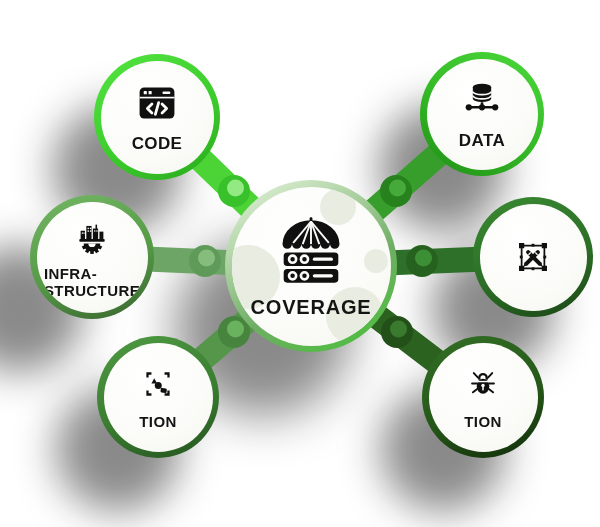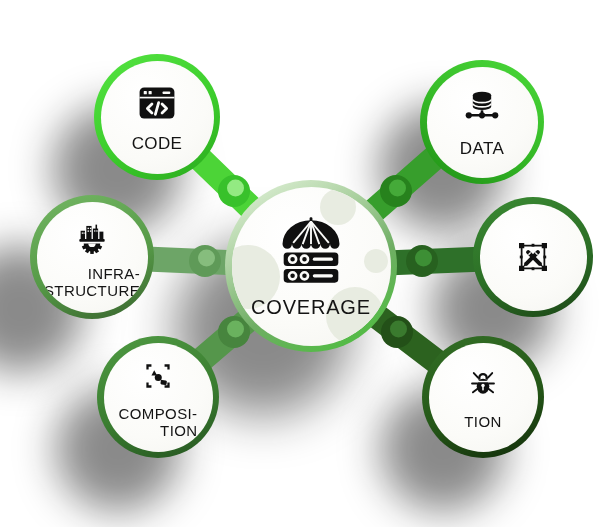--- a/index.html
+++ b/index.html
@@ -20,21 +20,21 @@
   }
   .face{
     width:calc(100% - 13px);height:calc(100% - 13px);
     border-radius:50%;
     background:radial-gradient(circle at 38% 30%, #ffffff 0%, #fbfbf8 60%, #f4f4f0 100%);
     display:flex;flex-direction:column;align-items:center;justify-content:center;
     gap:9px;position:relative;overflow:hidden;
   }
   .face > *{position:relative;z-index:1;}
   .label{
-    font-weight:normal;color:#141414;text-align:right;
+    font-weight:bold;color:#141414;text-align:left;
     font-size:17px;letter-spacing:0.4px;line-height:1.12;
   }
   .label.two-line{font-size:15px;}
   .label span{display:block;}
   .center-label{font-size:20px;letter-spacing:0.8px;}
   .ring-code{background:linear-gradient(150deg,#55e442 0%,#3ccd2c 55%,#2aa91d 100%);}
   .ring-data{background:linear-gradient(210deg,#4bd93a 0%,#34b826 55%,#1f8f15 100%);}
   .ring-infra{background:linear-gradient(160deg,#74b764 0%,#569a47 55%,#38642e 100%);}
   .ring-design{background:linear-gradient(160deg,#3a8a33 0%,#2c6f26 55%,#1b4516 100%);}
   .ring-composition{background:linear-gradient(160deg,#4f9a43 0%,#3a7d30 55%,#255420 100%);}
@@ -100,21 +100,21 @@
         <path d="M18.5 25 L13.5 30 L18.5 35" stroke="#fbfbf9" stroke-width="3" fill="none" stroke-linecap="round" stroke-linejoin="round"></path>
         <path d="M29.5 25 L34.5 30 L29.5 35" stroke="#fbfbf9" stroke-width="3" fill="none" stroke-linecap="round" stroke-linejoin="round"></path>
         <line x1="25.8" y1="23.5" x2="22.2" y2="36.5" stroke="#fbfbf9" stroke-width="3" stroke-linecap="round"></line>
       </svg>
       <div class="label">
           <span>CODE</span>
         </div>
     </div>
   </div>
 
-  <div class="node ring-data" style="left:420px;top:60px;width:124px;height:124px;">
+  <div class="node ring-data" style="left:420px;top:52px;width:124px;height:124px;">
     <div class="face">
       <svg width="44" height="44" viewBox="0 0 48 48">
         <path d="M14 10 a10 3.6 0 0 1 20 0 v12.5 a10 3.6 0 0 1 -20 0 Z" fill="#101010"></path>
         <path d="M14 14.6 a10 3.6 0 0 0 20 0" stroke="#fbfbf9" stroke-width="1.8" fill="none"></path>
         <path d="M14 19.2 a10 3.6 0 0 0 20 0" stroke="#fbfbf9" stroke-width="1.8" fill="none"></path>
         <rect x="22.6" y="26.5" width="2.8" height="4.8" fill="#101010"></rect>
         <rect x="8" y="30.6" width="32" height="2.8" rx="1.4" fill="#101010"></rect>
         <circle cx="9.6" cy="32" r="3.4" fill="#101010"></circle>
         <circle cx="24" cy="32" r="3.4" fill="#101010"></circle>
         <circle cx="38.4" cy="32" r="3.4" fill="#101010"></circle>
@@ -196,21 +196,20 @@
           <path d="M12 16.5 V12 H16.5"></path>
           <path d="M31.5 12 H36 V16.5"></path>
           <path d="M36 31.5 V36 H31.5"></path>
           <path d="M16.5 36 H12 V31.5"></path>
         </g>
         <polygon points="16.5,23.5 23,23.5 19.7,17.5" fill="#101010"></polygon>
         <circle cx="24.3" cy="25.8" r="4" fill="#101010"></circle>
         <rect x="27" y="28.7" width="7" height="5.4" rx="1.5" fill="#101010" transform="rotate(8 30.5 31.4)"></rect>
       </svg>
       <div class="label two-line">
-        <span>COMPOSI-</span>
         <span>TION</span>
       </div>
     </div>
   </div>
 
   <div class="node ring-penetration" style="left:422px;top:336px;width:122px;height:122px;">
     <div class="face">
       <svg width="42" height="42" viewBox="0 0 48 48">
         <g stroke="#101010" stroke-width="2.2" stroke-linecap="round">
           <line x1="13.5" y1="11.5" x2="18.3" y2="16.8"></line>

